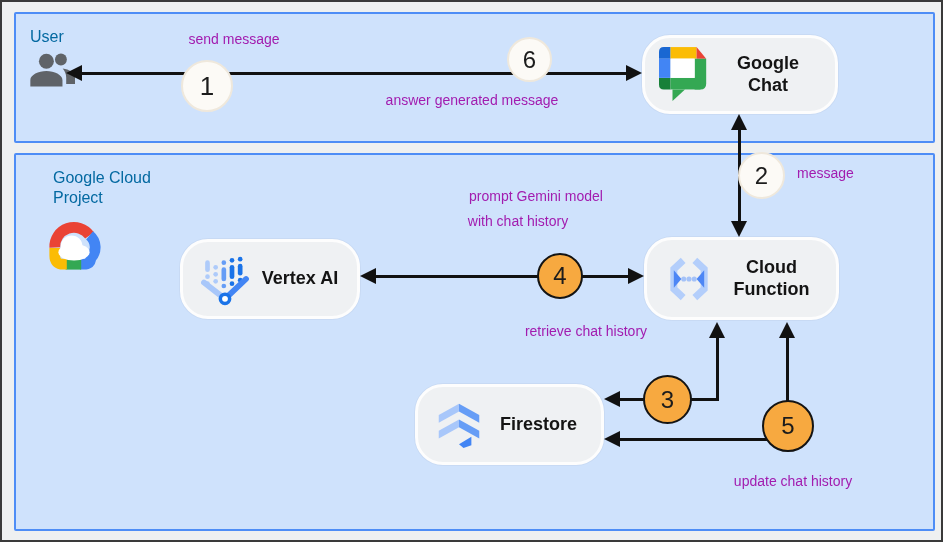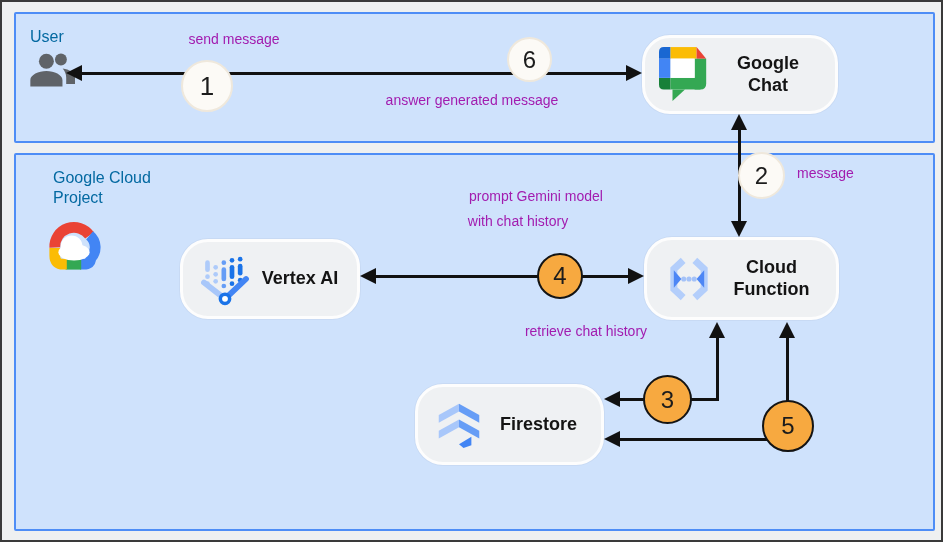--- a/index.html
+++ b/index.html
@@ -182,14 +182,15 @@
   <div class="badge badge-orange" style="left:535px; top:251px; width:46px; height:46px;">4</div>
   <div class="badge badge-orange" style="left:641px; top:373px; width:49px; height:49px;">3</div>
   <div class="badge badge-orange" style="left:760px; top:398px; width:52px; height:52px;">5</div>
 
   <div class="ann center" style="left:142px; top:29px; width:180px;">send message</div>
   <div class="ann center" style="left:345px; top:90px; width:250px;">answer generated message</div>
   <div class="ann" style="left:795px; top:163px;">message</div>
   <div class="ann center" style="left:409px; top:186px; width:250px;">prompt Gemini model</div>
   <div class="ann center bold" style="left:391px; top:211px; width:250px;">with chat history</div>
   <div class="ann center bold" style="left:459px; top:321px; width:250px;">retrieve chat history</div>
+  <div class="ann center bold" style="left:666px; top:471px; width:250px;">update chat history</div>
 
 </div>
 
 </body></html>

